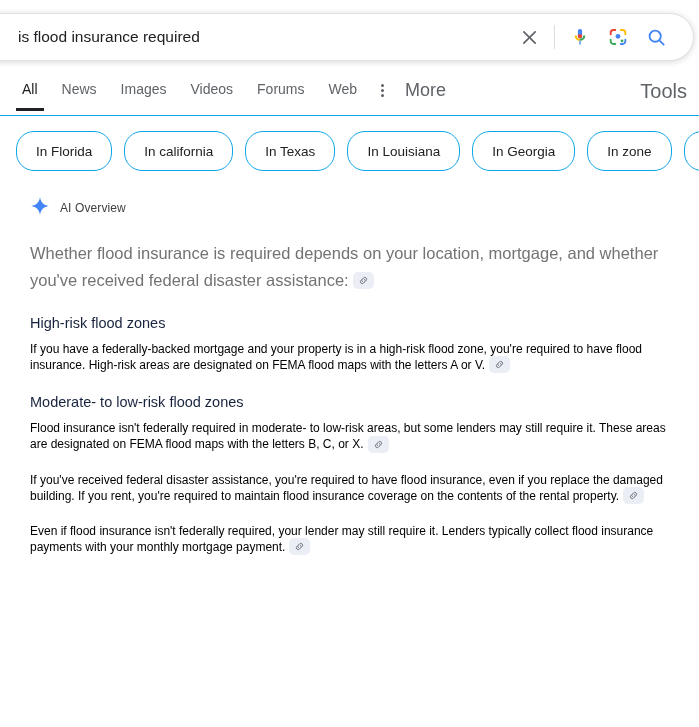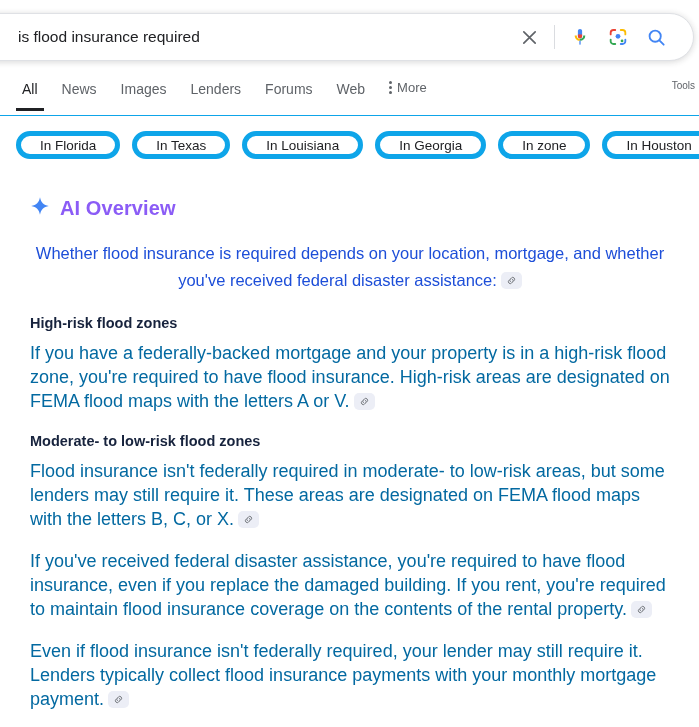--- a/index.html
+++ b/index.html
@@ -92,106 +92,105 @@
     position: absolute;
     left: -6px;
     right: -6px;
     bottom: 0;
     height: 3px;
     background: #202124;
   }
   .tab-more {
     display: flex;
     align-items: center;
-    gap: 5px;
-    font-size: 13px;
+    gap: 21px;
+    font-size: 18px;
     color: #5f6368;
     padding: 4px 0 13px 0;
     cursor: pointer;
   }
   .kebab {
     display: flex;
     flex-direction: column;
     gap: 2px;
     align-items: center;
   }
   .kebab i {
     display: block;
     width: 3px;
     height: 3px;
     border-radius: 50%;
     background: #5f6368;
   }
   .tools {
     position: absolute;
-    right: 4px;
+    right: 12px;
     top: 4px;
-    font-size: 10px;
+    font-size: 20px;
     color: #5f6368;
     cursor: pointer;
   }
 
   
   .chips {
     display: flex;
     gap: 12px;
     padding: 15px 0 0 16px;
     height: 62px;
     align-items: flex-start;
     overflow: hidden;
   }
   .chip {
-    border: 5px solid #0ea5e9;
+    border: 1px solid #0ea5e9;
     border-radius: 18px;
-    height: 28px;
+    height: 40px;
     padding: 0 19px;
     display: flex;
     align-items: center;
     font-size: 13.5px;
     color: #202124;
     white-space: nowrap;
     cursor: pointer;
     background: #fff;
     flex: none;
   }
 
   
   .ai-wrap { padding: 18px 24px 0 30px; }
   .ai-head {
     display: flex;
     align-items: center;
     gap: 10px;
     margin-bottom: 20px;
   }
   .ai-title {
-    font-size: 20px;
-    color: #8b5cf6;
-    font-weight: 700;
+    font-size: 12px;
+    color: #404040;
+    font-weight: 400;
     letter-spacing: .1px;
   }
   .ai-lead {
     font-size: 16.5px;
     line-height: 27px;
-    color: #1d4ed8;
+    color: #737373;
     margin-bottom: 19px;
     max-width: 640px;
-    text-align: center;
   }
   .sec { margin-bottom: 18px; }
   .sec-h {
     font-size: 14.5px;
-    font-weight: bold;
+    font-weight: normal;
     color: #17233d;
     margin-bottom: 8px;
     line-height: 20px;
   }
   .sec-b {
-    font-size: 18px;
-    line-height: 24px;
-    color: #0369a1;
+    font-size: 12px;
+    line-height: 16px;
+    color: #000000;
     max-width: 645px;
   }
   
   .cite {
     display: inline-flex;
     align-items: center;
     justify-content: center;
     width: 21px;
     height: 17px;
     border-radius: 5px;
@@ -243,36 +242,37 @@
         </svg>
       </button>
     </div>
   </div>
 </div>
 
 <div class="tabbar">
   <div class="tab active"><span>All</span></div>
   <div class="tab"><span>News</span></div>
   <div class="tab"><span>Images</span></div>
-  <div class="tab"><span>Lenders</span></div>
+  <div class="tab"><span>Videos</span></div>
   <div class="tab"><span>Forums</span></div>
   <div class="tab"><span>Web</span></div>
   <div class="tab-more">
     <span class="kebab">
         <i></i>
         <i></i>
         <i></i>
       </span>
     <span>More</span>
   </div>
   <div class="tools">Tools</div>
 </div>
 
 <div class="chips">
   <div class="chip">In Florida</div>
+  <div class="chip">In california</div>
   <div class="chip">In Texas</div>
   <div class="chip">In Louisiana</div>
   <div class="chip">In Georgia</div>
   <div class="chip">In zone</div>
   <div class="chip">In Houston</div>
 </div>
 
 <div class="ai-wrap">
 
   <div class="ai-head">

